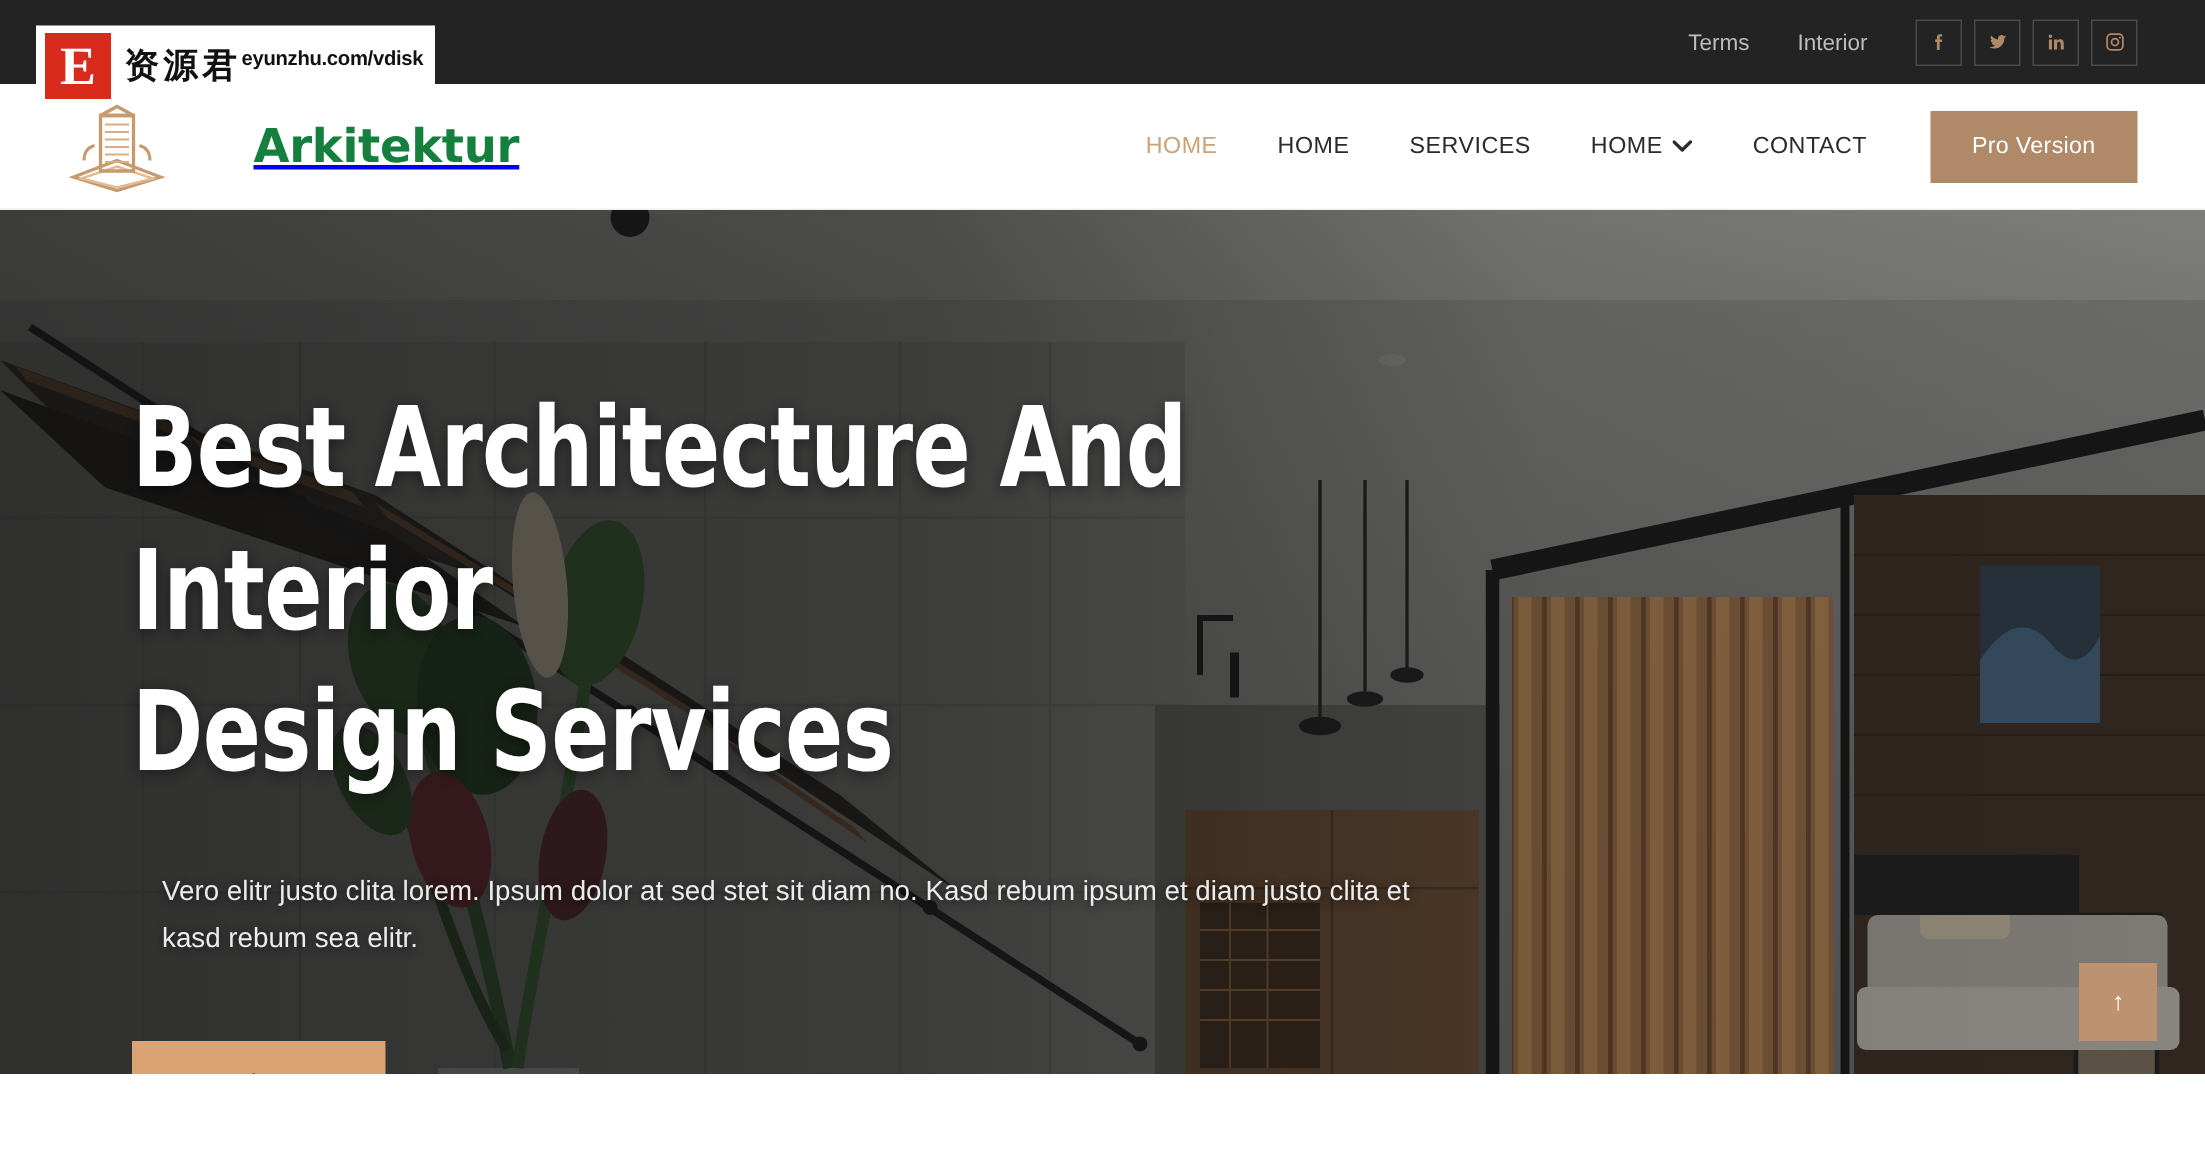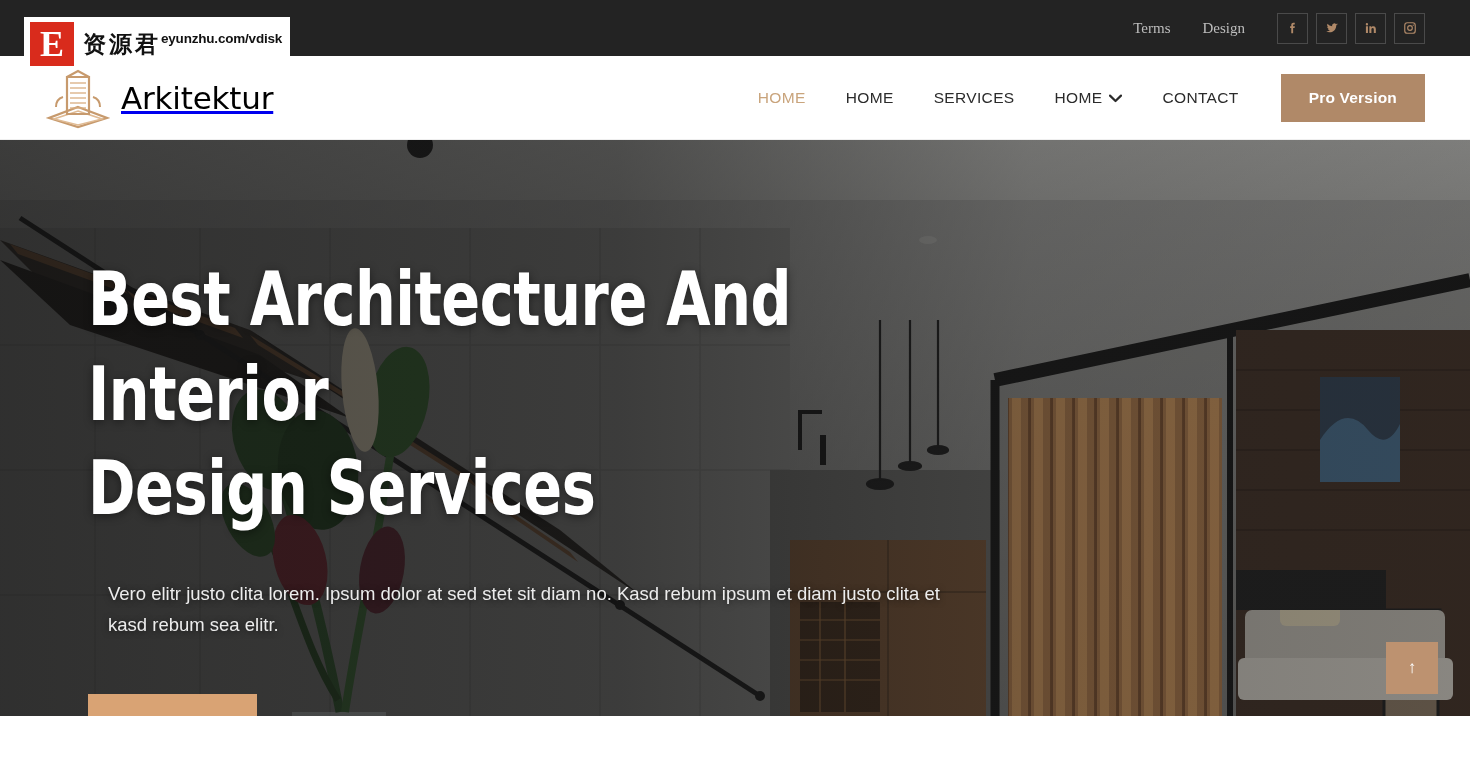--- a/index.html
+++ b/index.html
@@ -2,52 +2,52 @@
 <html><head>
 <meta charset="utf-8">
 <style>
   * { margin:0; padding:0; box-sizing:border-box; }
   html,body{ width:1470px; height:780px; overflow:hidden; background:#fff;
     font-family:"Liberation Sans", sans-serif; }
   #page{ position:relative; width:1470px; height:780px; overflow:hidden; }
 
   
   .topbar{ position:absolute; top:0; left:0; width:1470px; height:56px;
-    background:#232323; display:flex; align-items:center;font-family:Liberation Serif, serif; }
+    background:#232323; display:flex; align-items:center; }
   .tb-left{ display:flex; align-items:center; padding-left:45px; gap:26px; }
   .tb-item{ display:flex; align-items:center; gap:9px; color:#d6d6d6;
     font-size:15px; letter-spacing:.1px; }
   .tb-item .ic{ color:#b08968; display:flex; align-items:center; }
   .tb-right{ margin-left:auto; display:flex; align-items:center;
     padding-right:45px; gap:0; }
   .tb-link{ color:#bdbdbd; font-size:15px; padding:0 16px;
     text-decoration:none; }
   .socials{ display:flex; gap:8px; margin-left:16px; }
   .soc{ width:31px; height:31px; border:1px solid #4a4a4a;
     display:flex; align-items:center; justify-content:center;
     color:#b08968; }
   .soc svg{ width:14px; height:14px; fill:#b08968; }
 
   
   .navbar{ position:absolute; top:56px; left:0; width:1470px; height:84px;
     background:#ffffff; display:flex; align-items:center; z-index:6;
     border-bottom:1px solid #efefef; }
   .brand{ display:flex; align-items:center; gap:10px; padding-left:45px; }
   .brand-mark{ width:66px; height:62px; }
-  .brand-text{ font-size:31px; font-weight:400; color:#000000;
-    letter-spacing:-.2px; font-family:"DejaVu Sans", sans-serif; }
+  .brand-text{ font-size:31px; font-weight:700; color:#15803d;
+    letter-spacing:-.2px; font-family:"DejaVu Sans", sans-serif;margin-left:48px; }
   .nav-menu{ margin-left:auto; display:flex; align-items:center; gap:0;
     padding-right:0; }
   .nav-link{ font-size:15.5px; color:#2b2b2b; text-decoration:none;
     padding:0 20px; letter-spacing:.35px; display:flex;
     align-items:flex-end; gap:7px; }
   .nav-link.active{ color:#c9a47c; }
   .caret{ display:inline-block; }
   .pro-btn{ margin-left:22px; margin-right:45px; background:#b08968;
-    color:#fff; font-size:15.5px; font-weight:700; padding:15px 28px;
+    color:#fff; font-size:15.5px; font-weight:400; padding:15px 28px;
     border:none; cursor:pointer; letter-spacing:.2px; }
 
   
   .hero{ position:absolute; top:140px; left:0; width:1470px; height:576px;
     overflow:hidden; background:#4a4a48; }
   .hero-img{ position:absolute; inset:0; }
   .hero-shade{ position:absolute; inset:0;
     background:linear-gradient(90deg, rgba(18,18,18,.72) 0%,
       rgba(20,20,20,.62) 42%, rgba(25,25,25,.38) 70%,
       rgba(25,25,25,.30) 100%); }
@@ -297,21 +297,21 @@
             <rect x="2" y="4.5" width="20" height="15" rx="2"></rect>
             <path d="M2.5 6 L12 13.5 L21.5 6"></path>
           </svg>
         </span>
         <span>info@example.com</span>
       </div>
     </div>
 
     <div class="tb-right">
       <a class="tb-link" href="#">Terms</a>
-      <a class="tb-link" href="#">Design</a>
+      <a class="tb-link" href="#">Interior</a>
       <div class="socials">
         <a class="soc" href="#">
           <svg viewBox="0 0 24 24">
               <path d="M15 3h-2.5C10 3 9 4.6 9 6.8V9H7v3h2v9h3.2v-9h2.5l.5-3h-3V7c0-.8.2-1.2 1.2-1.2H15V3z"></path>
             </svg>
         </a>
         <a class="soc" href="#">
           <svg viewBox="0 0 24 24">
               <path d="M22 5.9c-.7.3-1.5.6-2.3.7.8-.5 1.4-1.3 1.7-2.2-.8.5-1.6.8-2.5 1a3.9 3.9 0 0 0-6.7 3.6A11 11 0 0 1 4.2 4.6a3.9 3.9 0 0 0 1.2 5.2c-.6 0-1.2-.2-1.8-.5a3.9 3.9 0 0 0 3.1 3.8c-.6.2-1.2.2-1.8.1a3.9 3.9 0 0 0 3.6 2.7A7.9 7.9 0 0 1 2 17.6a11 11 0 0 0 6 1.8c7.2 0 11.2-6 11.2-11.2v-.5c.8-.6 1.4-1.3 1.8-2.1z"></path>
             </svg>

